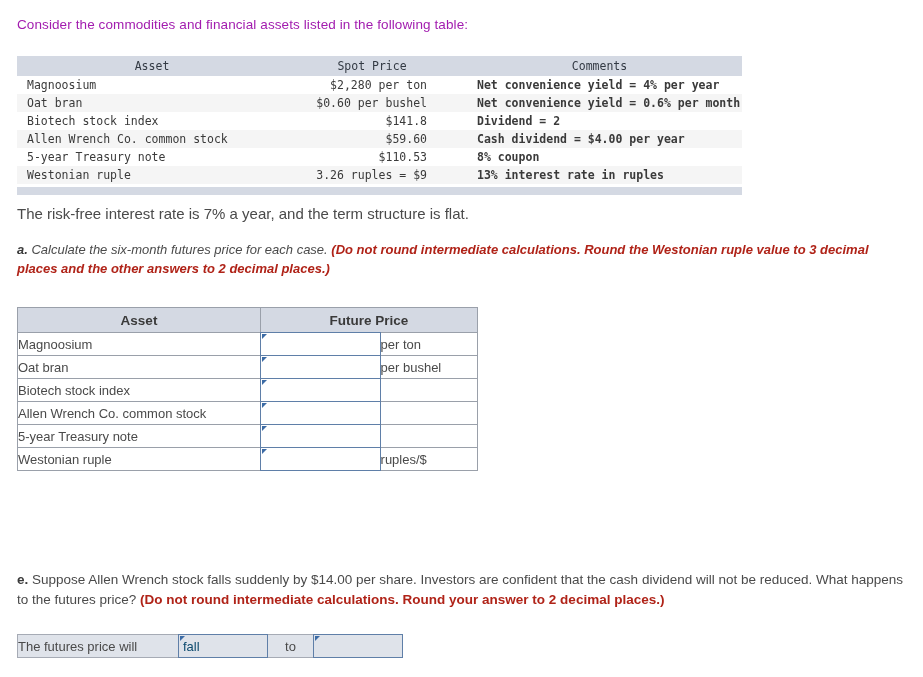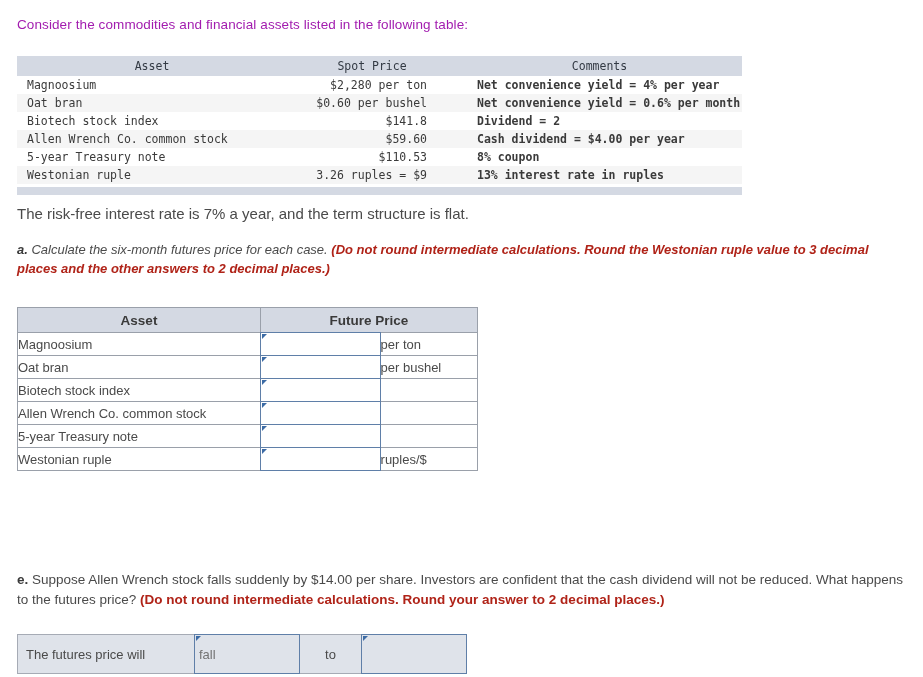--- a/index.html
+++ b/index.html
@@ -179,21 +179,21 @@
     top: 634px;
   }
   table.bottom {
     border-collapse: collapse;
     font-size: 13px;
     color: #4a4a4a;
   }
   table.bottom td {
     border: 1px solid #a6abb5;
     height: 22px;
-    padding: 8px;
+    padding: 0;
     background: #dfe3ea;
   }
   td.b-label {
     width: 160px;
     padding-left: 5px;
     text-align: left;
   }
   td.b-select {
     width: 88px;
     position: relative;
@@ -224,21 +224,21 @@
   .inbox-blue::before {
     content: "";
     position: absolute;
     left: 1px;
     top: 1px;
     width: 0;
     height: 0;
     border-left: 5px solid #3c6ba5;
     border-bottom: 5px solid transparent;
   }
-  .inbox-blue span { font-size: 13px; color: #737373; }
+  .inbox-blue span { font-size: 13px; color: #0c4a6e; }
 </style>
 </head>
 <body>
 
 <div class="intro">Consider the commodities and financial assets listed in the following table:</div>
 
 <div class="spot-table-wrap">
   <table class="spot">
     <thead>
       <tr>

